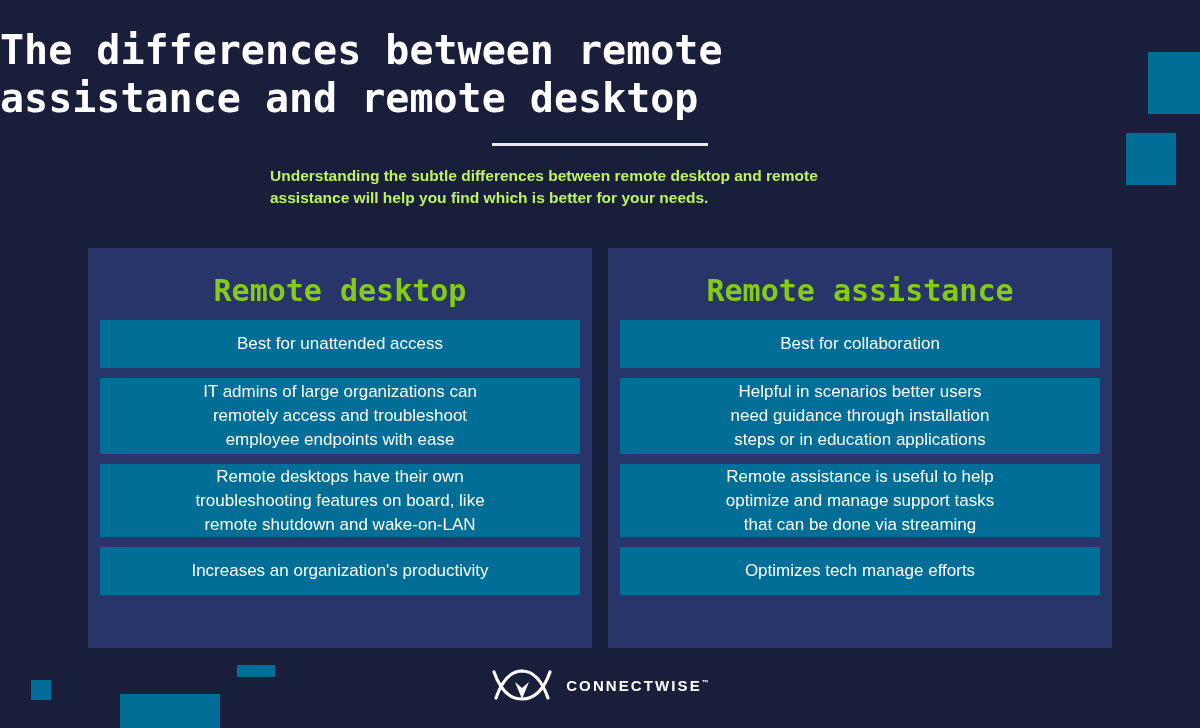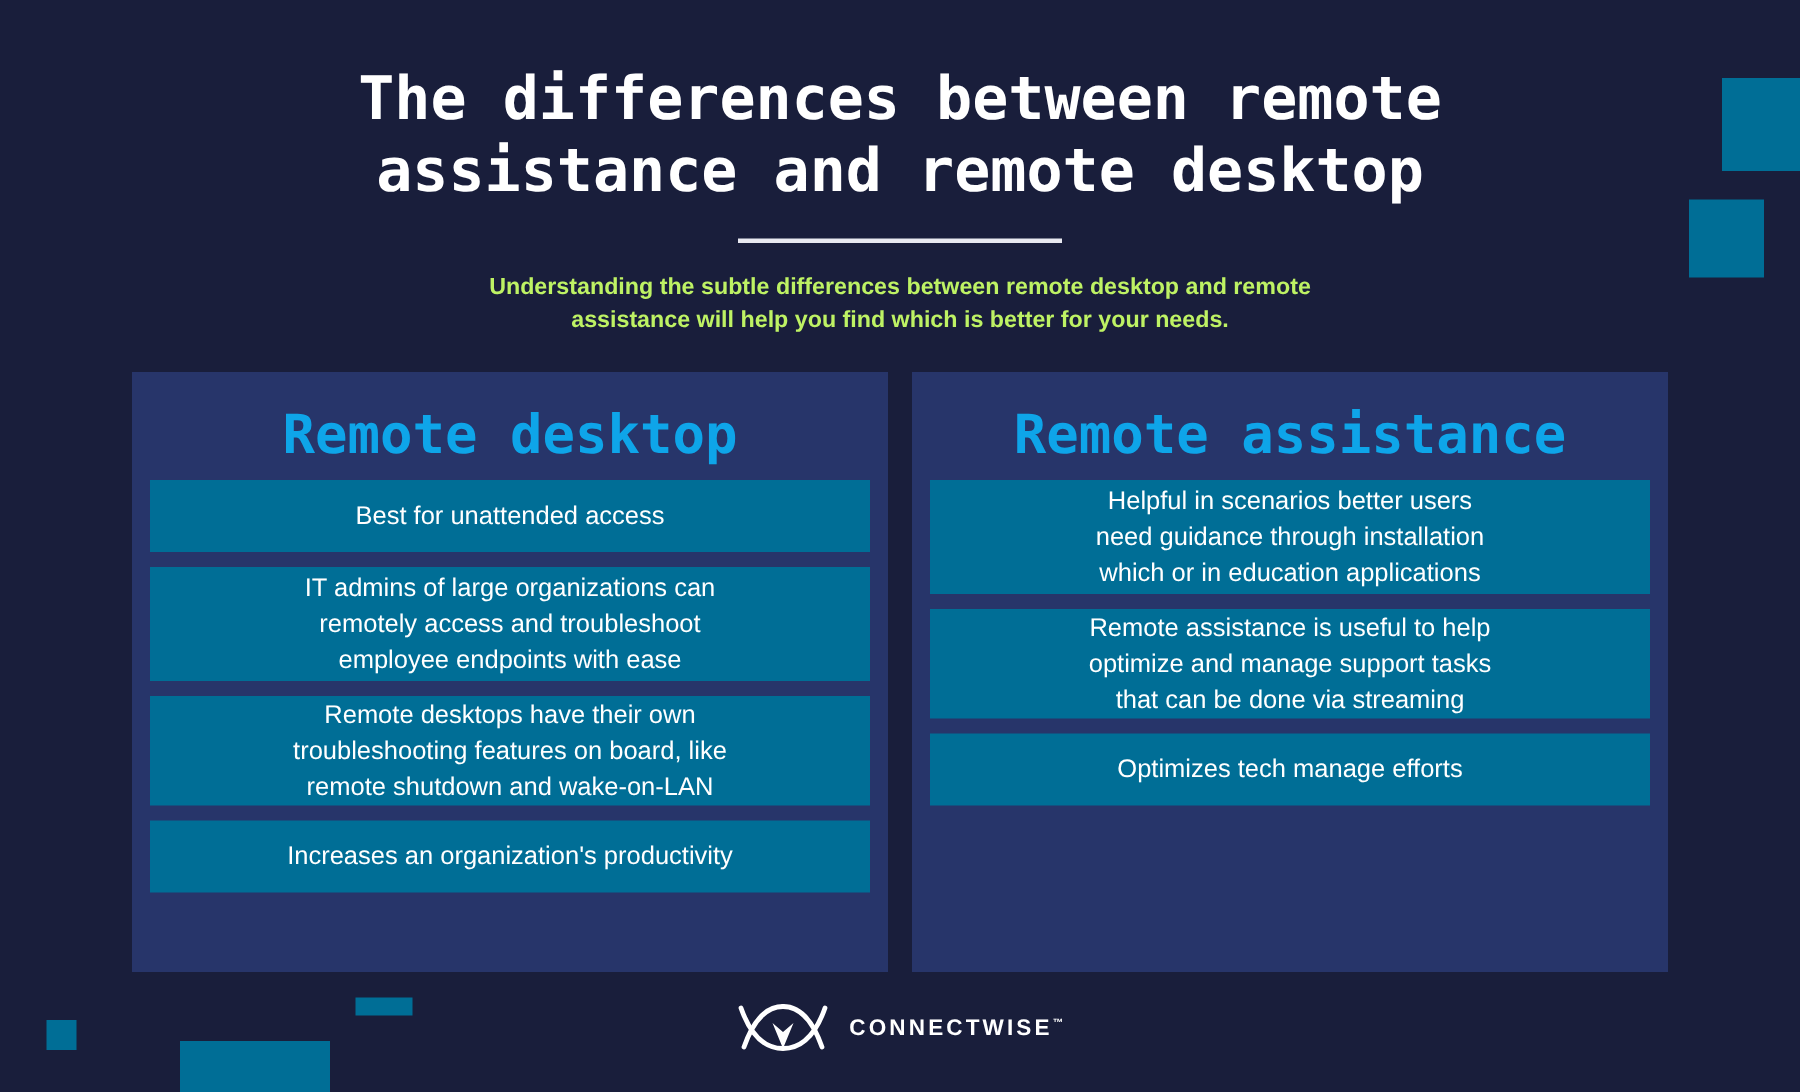--- a/index.html
+++ b/index.html
@@ -23,23 +23,22 @@
   .deco-tr-1 { left: 1148px; top: 52px;  width: 76px;  height: 62px; }
   .deco-tr-2 { left: 1126px; top: 133px; width: 50px;  height: 52px; }
   .deco-bl-1 { left: 31px;   top: 680px; width: 20px;  height: 20px; }
   .deco-bl-2 { left: 120px;  top: 694px; width: 100px; height: 40px; }
   .deco-bl-3 { left: 237px;  top: 665px; width: 38px;  height: 12px; }
 
   
   .header {
     position: absolute;
     left: 0;
-    top: 16px;
+    top: 0;
     width: 1200px;
-    text-align: center;
   }
   .title {
     margin: 0;
     padding-top: 26px;
     color: #ffffff;
     font-family: "DejaVu Sans Mono", "Liberation Mono", monospace;
     font-size: 40px;
     font-weight: bold;
     line-height: 48px;
     letter-spacing: 0px;
@@ -78,23 +77,23 @@
     box-sizing: border-box;
     padding: 12px;
     display: flex;
     flex-direction: column;
   }
   .panel-title {
     margin: 0;
     height: 60px;
     line-height: 62px;
     text-align: center;
-    color: #0ea5e9;
+    color: #84cc16;
     font-family: "DejaVu Sans Mono", "Liberation Mono", monospace;
-    font-size: 36px;
+    font-size: 30px;
     font-weight: bold;
   }
   .card {
     background: #006e96;
     color: #ffffff;
     text-align: center;
     font-size: 17px;
     line-height: 24px;
     margin-bottom: 10px;
     display: flex;
@@ -182,25 +181,30 @@
     </div>
     <div class="card card-4">
       <span class="card-text">
         <span class="card-line">Increases an organization's productivity</span>
       </span>
     </div>
   </div>
 
   <div class="panel">
     <h2 class="panel-title">Remote assistance</h2>
+    <div class="card card-1">
+      <span class="card-text">
+        <span class="card-line">Best for collaboration</span>
+      </span>
+    </div>
     <div class="card card-2">
       <span class="card-text">
         <span class="card-line">Helpful in scenarios better users</span>
         <span class="card-line">need guidance through installation</span>
-        <span class="card-line">which or in education applications</span>
+        <span class="card-line">steps or in education applications</span>
       </span>
     </div>
     <div class="card card-3">
       <span class="card-text">
         <span class="card-line">Remote assistance is useful to help</span>
         <span class="card-line">optimize and manage support tasks</span>
         <span class="card-line">that can be done via streaming</span>
       </span>
     </div>
     <div class="card card-4">

